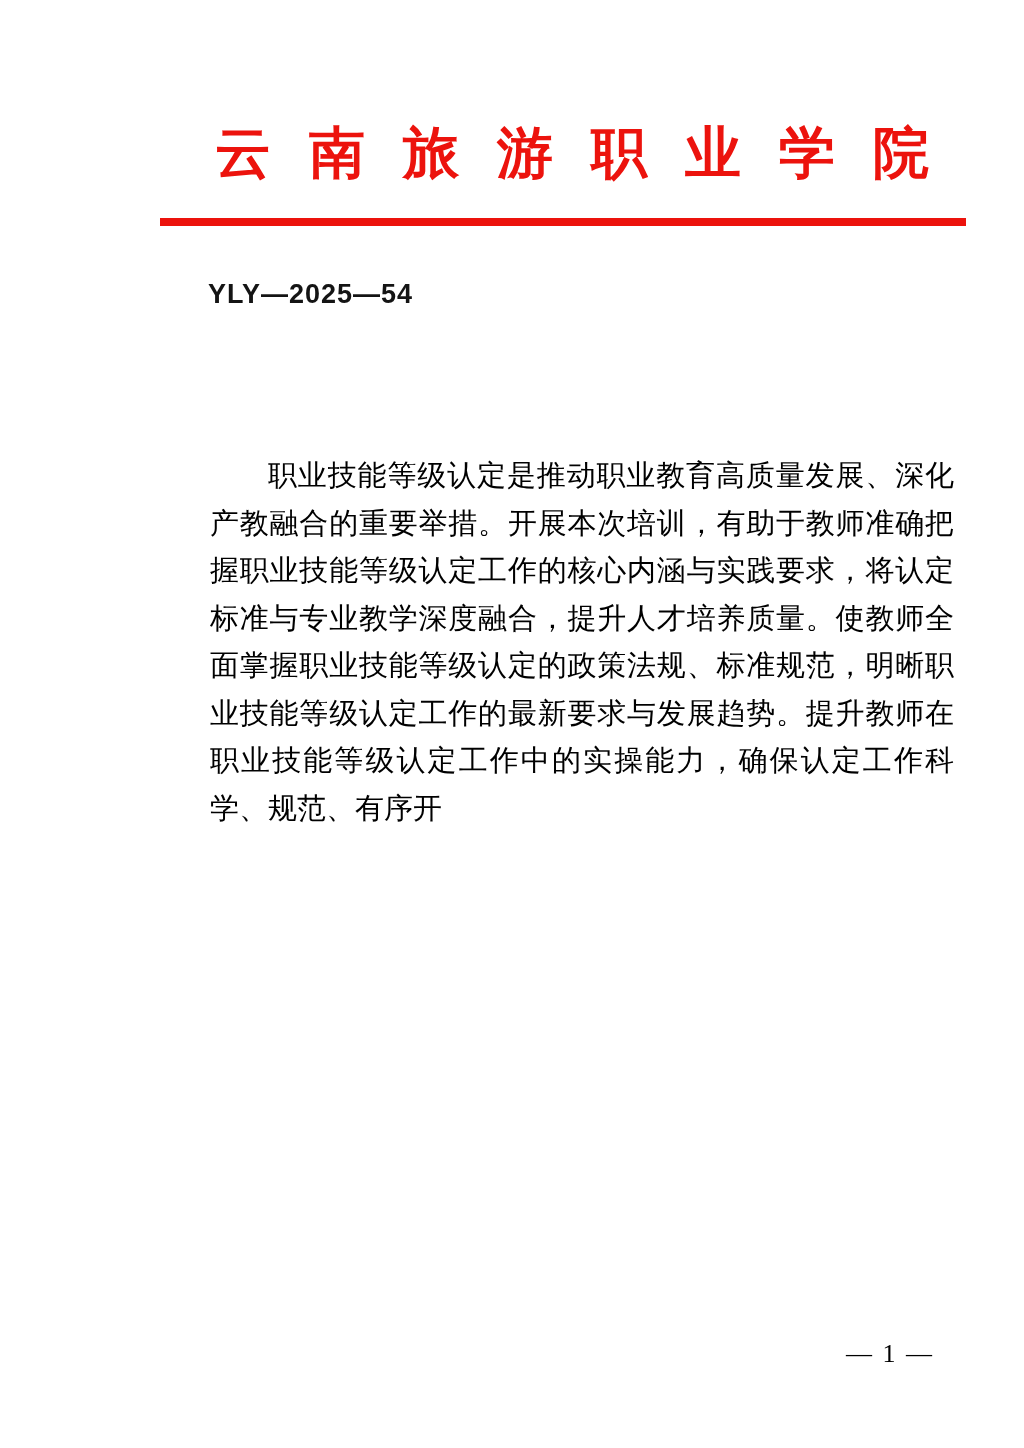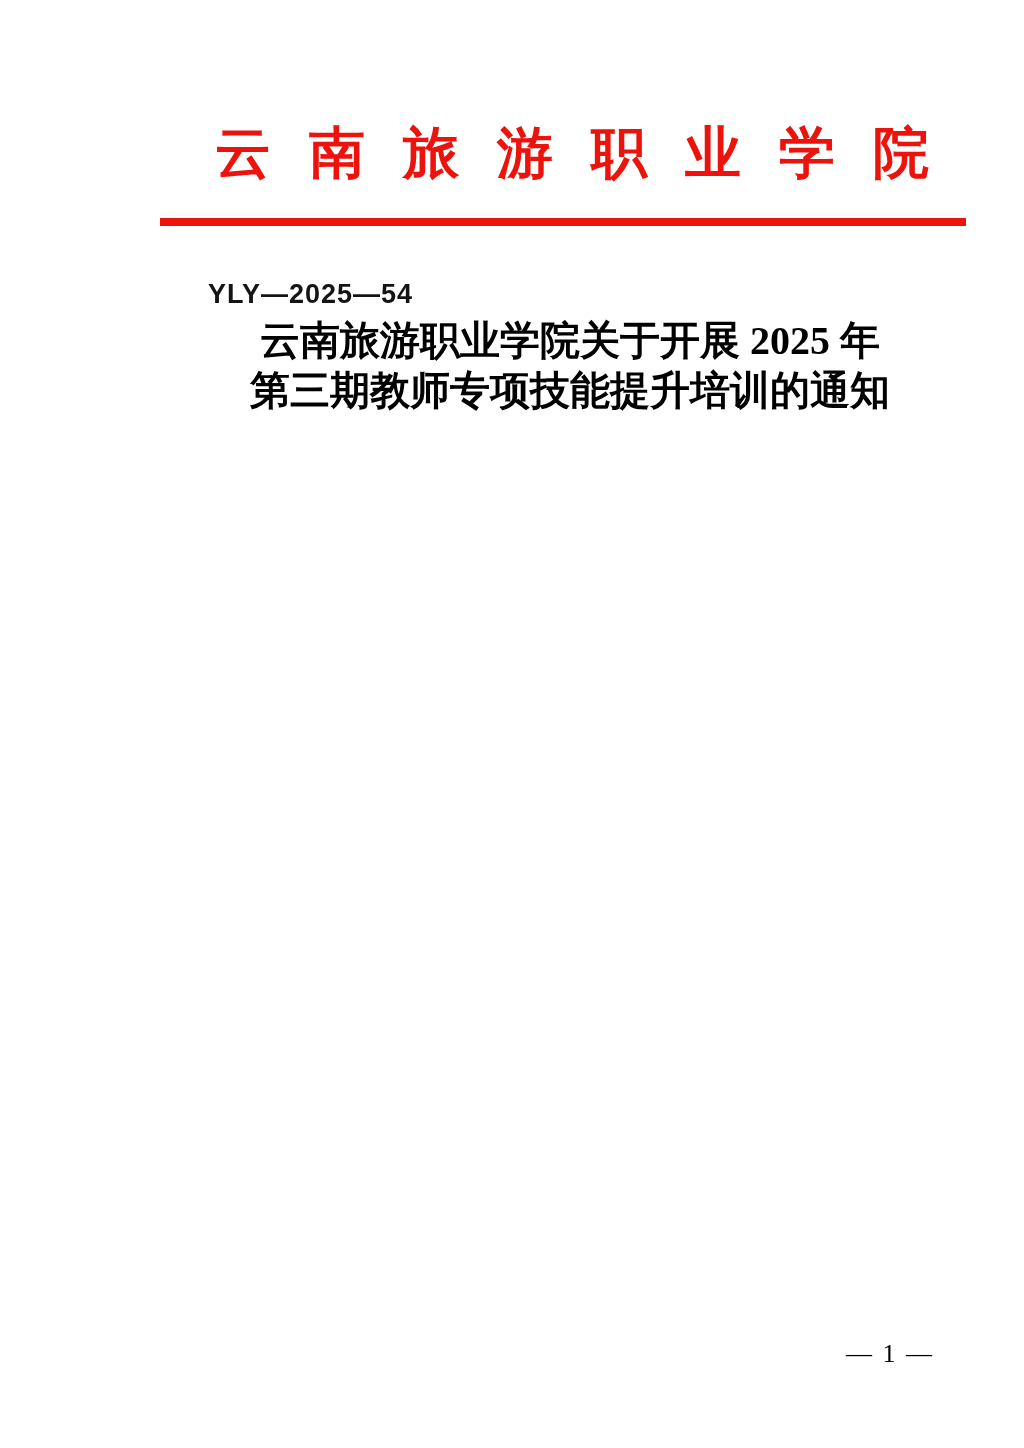--- a/index.html
+++ b/index.html
@@ -92,23 +92,20 @@
 <body>
 
 <div class="page">
 
   <div class="letterhead">云南旅游职业学院</div>
 
   <div class="red-line"></div>
 
   <div class="doc-number">YLY—2025—54</div>
 
-  <div class="doc-title">
-    <div>云南旅游职业学院关于开展 2025 年</div>
-    <div>第三期教师专项技能提升培训的通知</div>
-  </div>
 
   <div class="doc-body">
+    <p class="indent">职业技能等级认定是推动职业教育高质量发展、深化产教融合的重要举措。开展本次培训，有助于教师准确把握职业技能等级认定工作的核心内涵与实践要求，将认定标准与专业教学深度融合，提升人才培养质量。使教师全面掌握职业技能等级认定的政策法规、标准规范，明晰职业技能等级认定工作的最新要求与发展趋势。提升教师在职业技能等级认定工作中的实操能力，确保认定工作科学、规范、有序开</p>
   </div>
 
   <div class="page-number">— 1 —</div>
 
 </div>
 
 </body></html>

